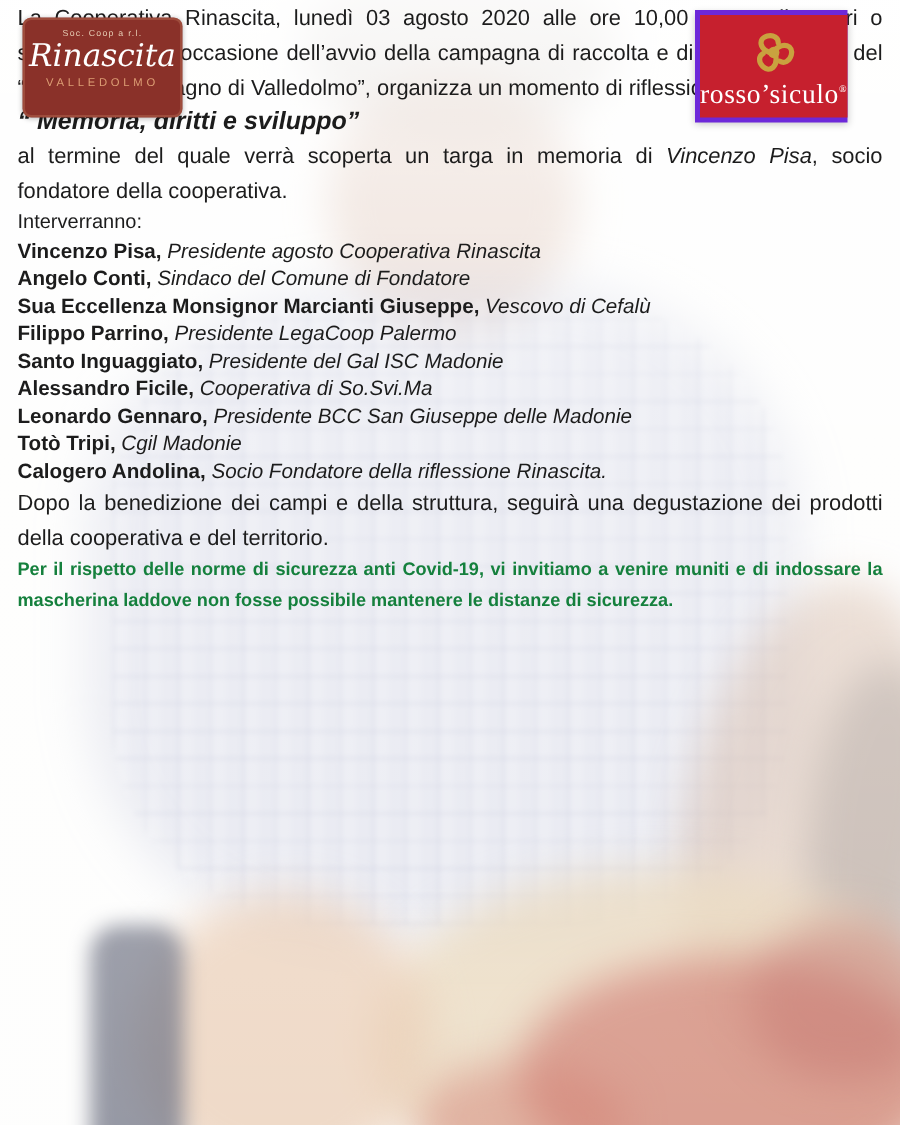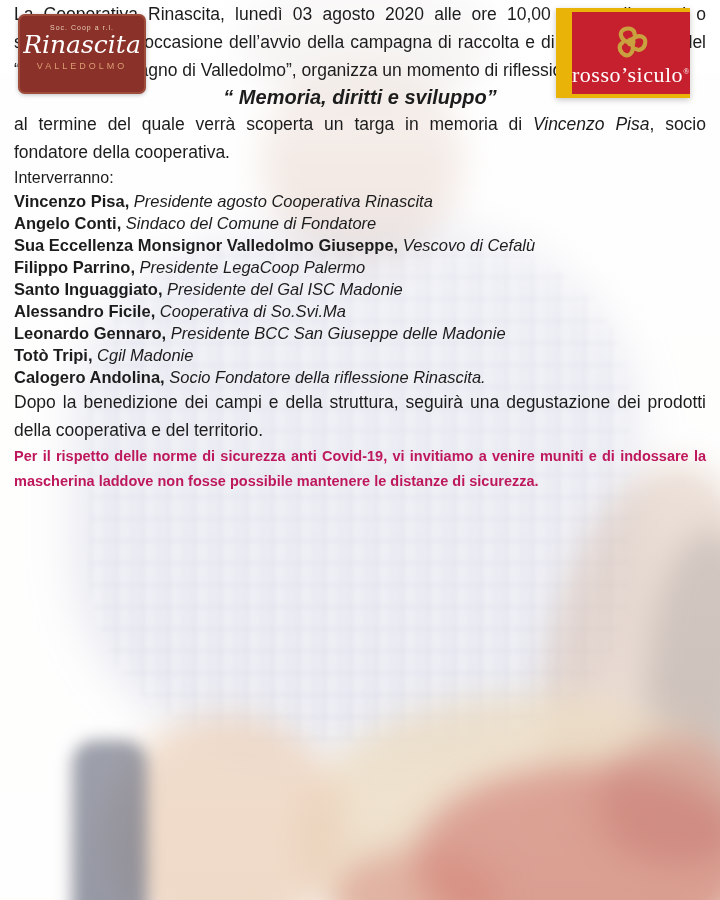--- a/index.html
+++ b/index.html
@@ -49,47 +49,47 @@
   }
   .logo-rinascita .coop { font-size:7px; letter-spacing:1px; color:#e7cdb4; padding-top:10px; }
   .logo-rinascita .name {
     font-family:"DejaVu Serif", serif; font-style:italic; font-weight:normal;
     font-size:25px; line-height:1.05; margin-top:1px;
   }
   .logo-rinascita .loc  { font-size:9px; letter-spacing:3px; color:#dd9e74; margin-top:3px; }
 
   .logo-rosso-frame {
     position:absolute; left:556px; top:8px; width:122px; height:90px; z-index:2;
-    background:#eab308; box-shadow:0 2px 6px rgba(0,0,0,0.22); display:flex;padding-left:12px;
+    background:#6d28d9; box-shadow:0 2px 6px rgba(0,0,0,0.22); display:flex;
   }
   .logo-rosso-box {
     margin:4px; flex:1; background:#c6202e;
     display:flex; flex-direction:column; align-items:center; justify-content:center;
   }
   .trinacria { display:block; margin-bottom:1px; }
   .rosso-word {
     font-family:"Liberation Serif", serif; color:#fff; font-size:22px; line-height:1;
     letter-spacing:0.5px; white-space:nowrap;
   }
   .rosso-word sup { font-size:8px; }
 
   
   .content { position:absolute; inset:0; z-index:1; padding:0 14px; box-sizing:border-box; }
   .content p, .content h2, .content ul { margin:0; }
   .p-intro    { margin-top:250px; font-size:17.5px; line-height:28px; text-align:justify; }
-  .theme      { margin-top:13px; font-size:20px; line-height:26px; font-weight:bold; font-style:italic; text-align:center; }
+  .theme      { margin-top:13px; font-size:20px; line-height:26px; font-weight:bold; font-style:italic; }
   .p-memorial { margin-top:25px; font-size:17.5px; line-height:28px; text-align:justify; }
   .p-memorial i { font-style:italic; }
   .speakers-heading { margin-top:19px; font-size:16px; line-height:24px; }
   .speakers-list { list-style:none; padding:0; }
   .speakers-list li { font-size:16.5px; line-height:22px; }
   .speaker-name { font-weight:bold; }
   .speaker-role { font-style:italic; }
   .p-closing  { margin-top:27px; font-size:17.5px; line-height:28px; text-align:justify; }
-  .p-covid    { margin-top:42px; font-size:14.5px; line-height:25px; font-weight:bold; text-align:justify; color:#be185d; }
+  .p-covid    { margin-top:42px; font-size:14.5px; line-height:25px; font-weight:bold; text-align:justify; color:#15803d; }
 </style>
 </head>
 <body>
 
 <div class="page">
 
   <div class="bg">
     <div class="blob bg-hair"></div>
     <div class="blob bg-face"></div>
     <div class="blob bg-shirt"></div>
@@ -130,21 +130,21 @@
 
     <h2 class="theme">“ Memoria, diritti e sviluppo”</h2>
 
     <p class="p-memorial"><span>al termine del quale verrà scoperta un targa in memoria di </span><i>Vincenzo Pisa</i><span>, socio fondatore della cooperativa.</span></p>
 
     <p class="speakers-heading">Interverranno:</p>
 
     <ul class="speakers-list">
       <li><span class="speaker-name">Vincenzo Pisa,</span><span class="speaker-role"> Presidente agosto Cooperativa Rinascita</span></li>
       <li><span class="speaker-name">Angelo Conti,</span><span class="speaker-role"> Sindaco del Comune di Fondatore</span></li>
-      <li><span class="speaker-name">Sua Eccellenza Monsignor Valledolmo Giuseppe,</span><span class="speaker-role"> Vescovo di Cefalù</span></li>
+      <li><span class="speaker-name">Sua Eccellenza Monsignor Marcianti Giuseppe,</span><span class="speaker-role"> Vescovo di Cefalù</span></li>
       <li><span class="speaker-name">Filippo Parrino,</span><span class="speaker-role"> Presidente LegaCoop Palermo</span></li>
       <li><span class="speaker-name">Santo Inguaggiato,</span><span class="speaker-role"> Presidente del Gal ISC Madonie</span></li>
       <li><span class="speaker-name">Alessandro Ficile,</span><span class="speaker-role"> Cooperativa di So.Svi.Ma</span></li>
       <li><span class="speaker-name">Leonardo Gennaro,</span><span class="speaker-role"> Presidente BCC San Giuseppe delle Madonie</span></li>
       <li><span class="speaker-name">Totò Tripi,</span><span class="speaker-role"> Cgil Madonie</span></li>
       <li><span class="speaker-name">Calogero Andolina,</span><span class="speaker-role"> Socio Fondatore della riflessione Rinascita.</span></li>
     </ul>
 
     <p class="p-closing">Dopo la benedizione dei campi e della struttura, seguirà una degustazione dei prodotti della cooperativa e del territorio.</p>
 

